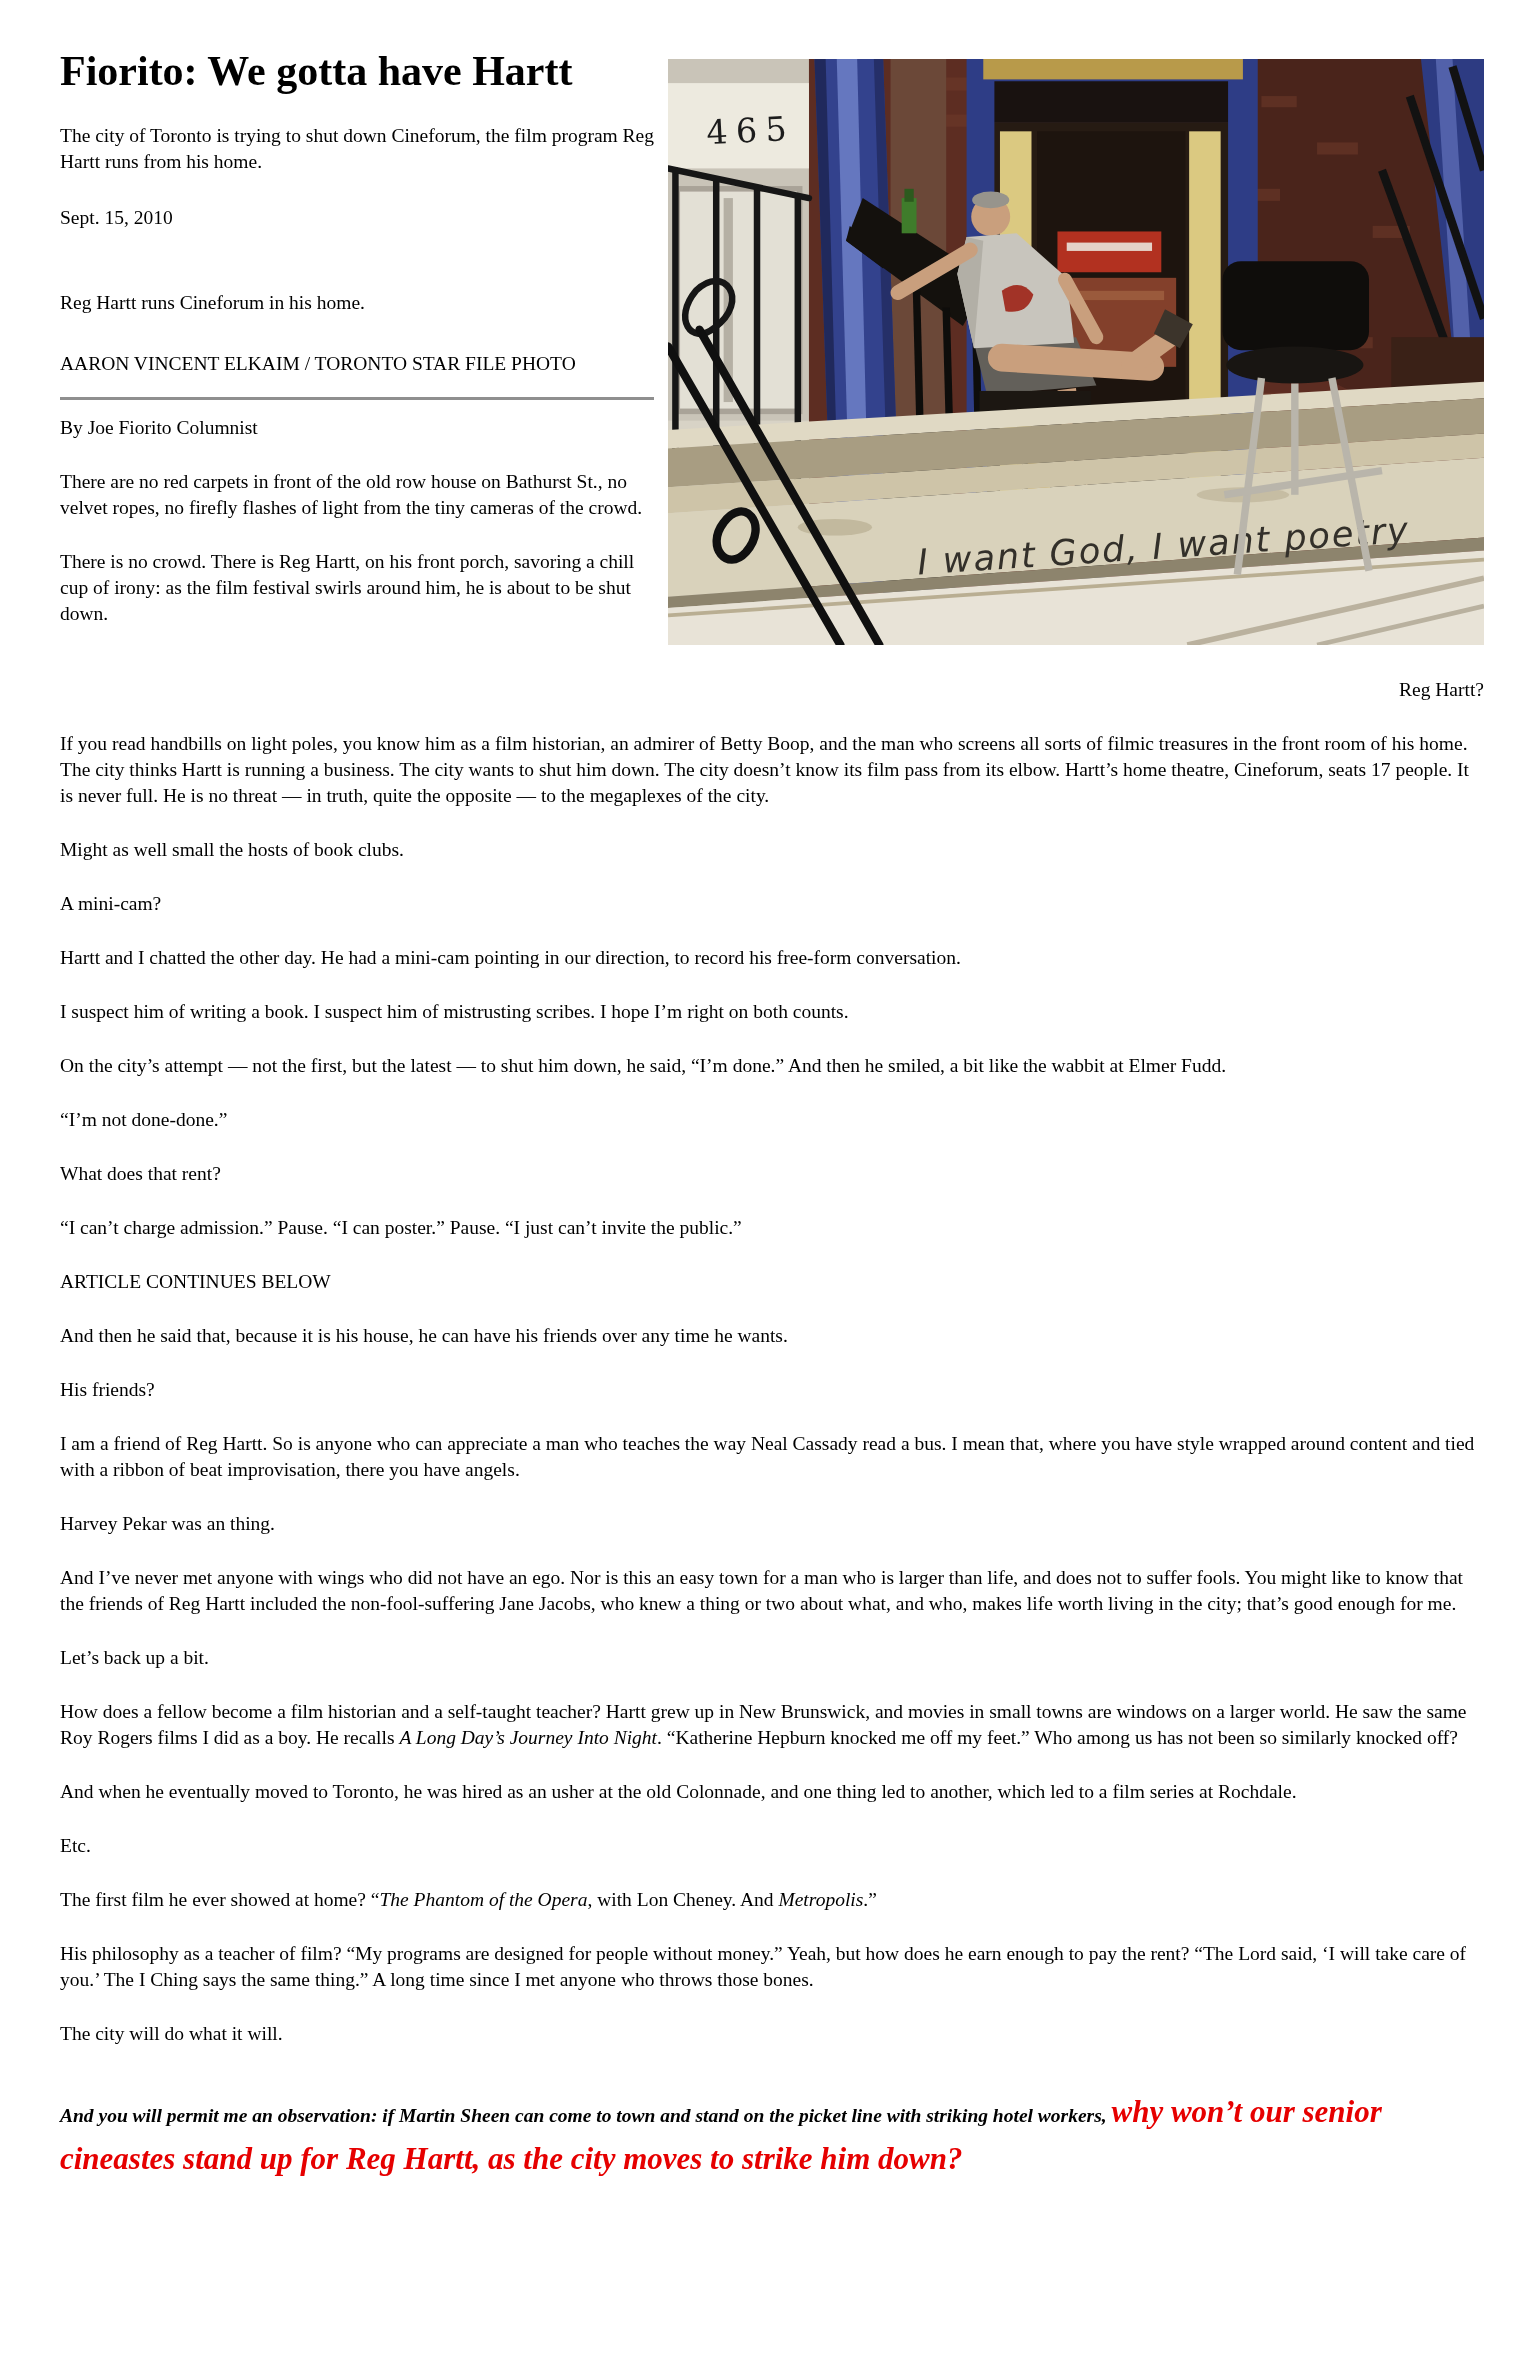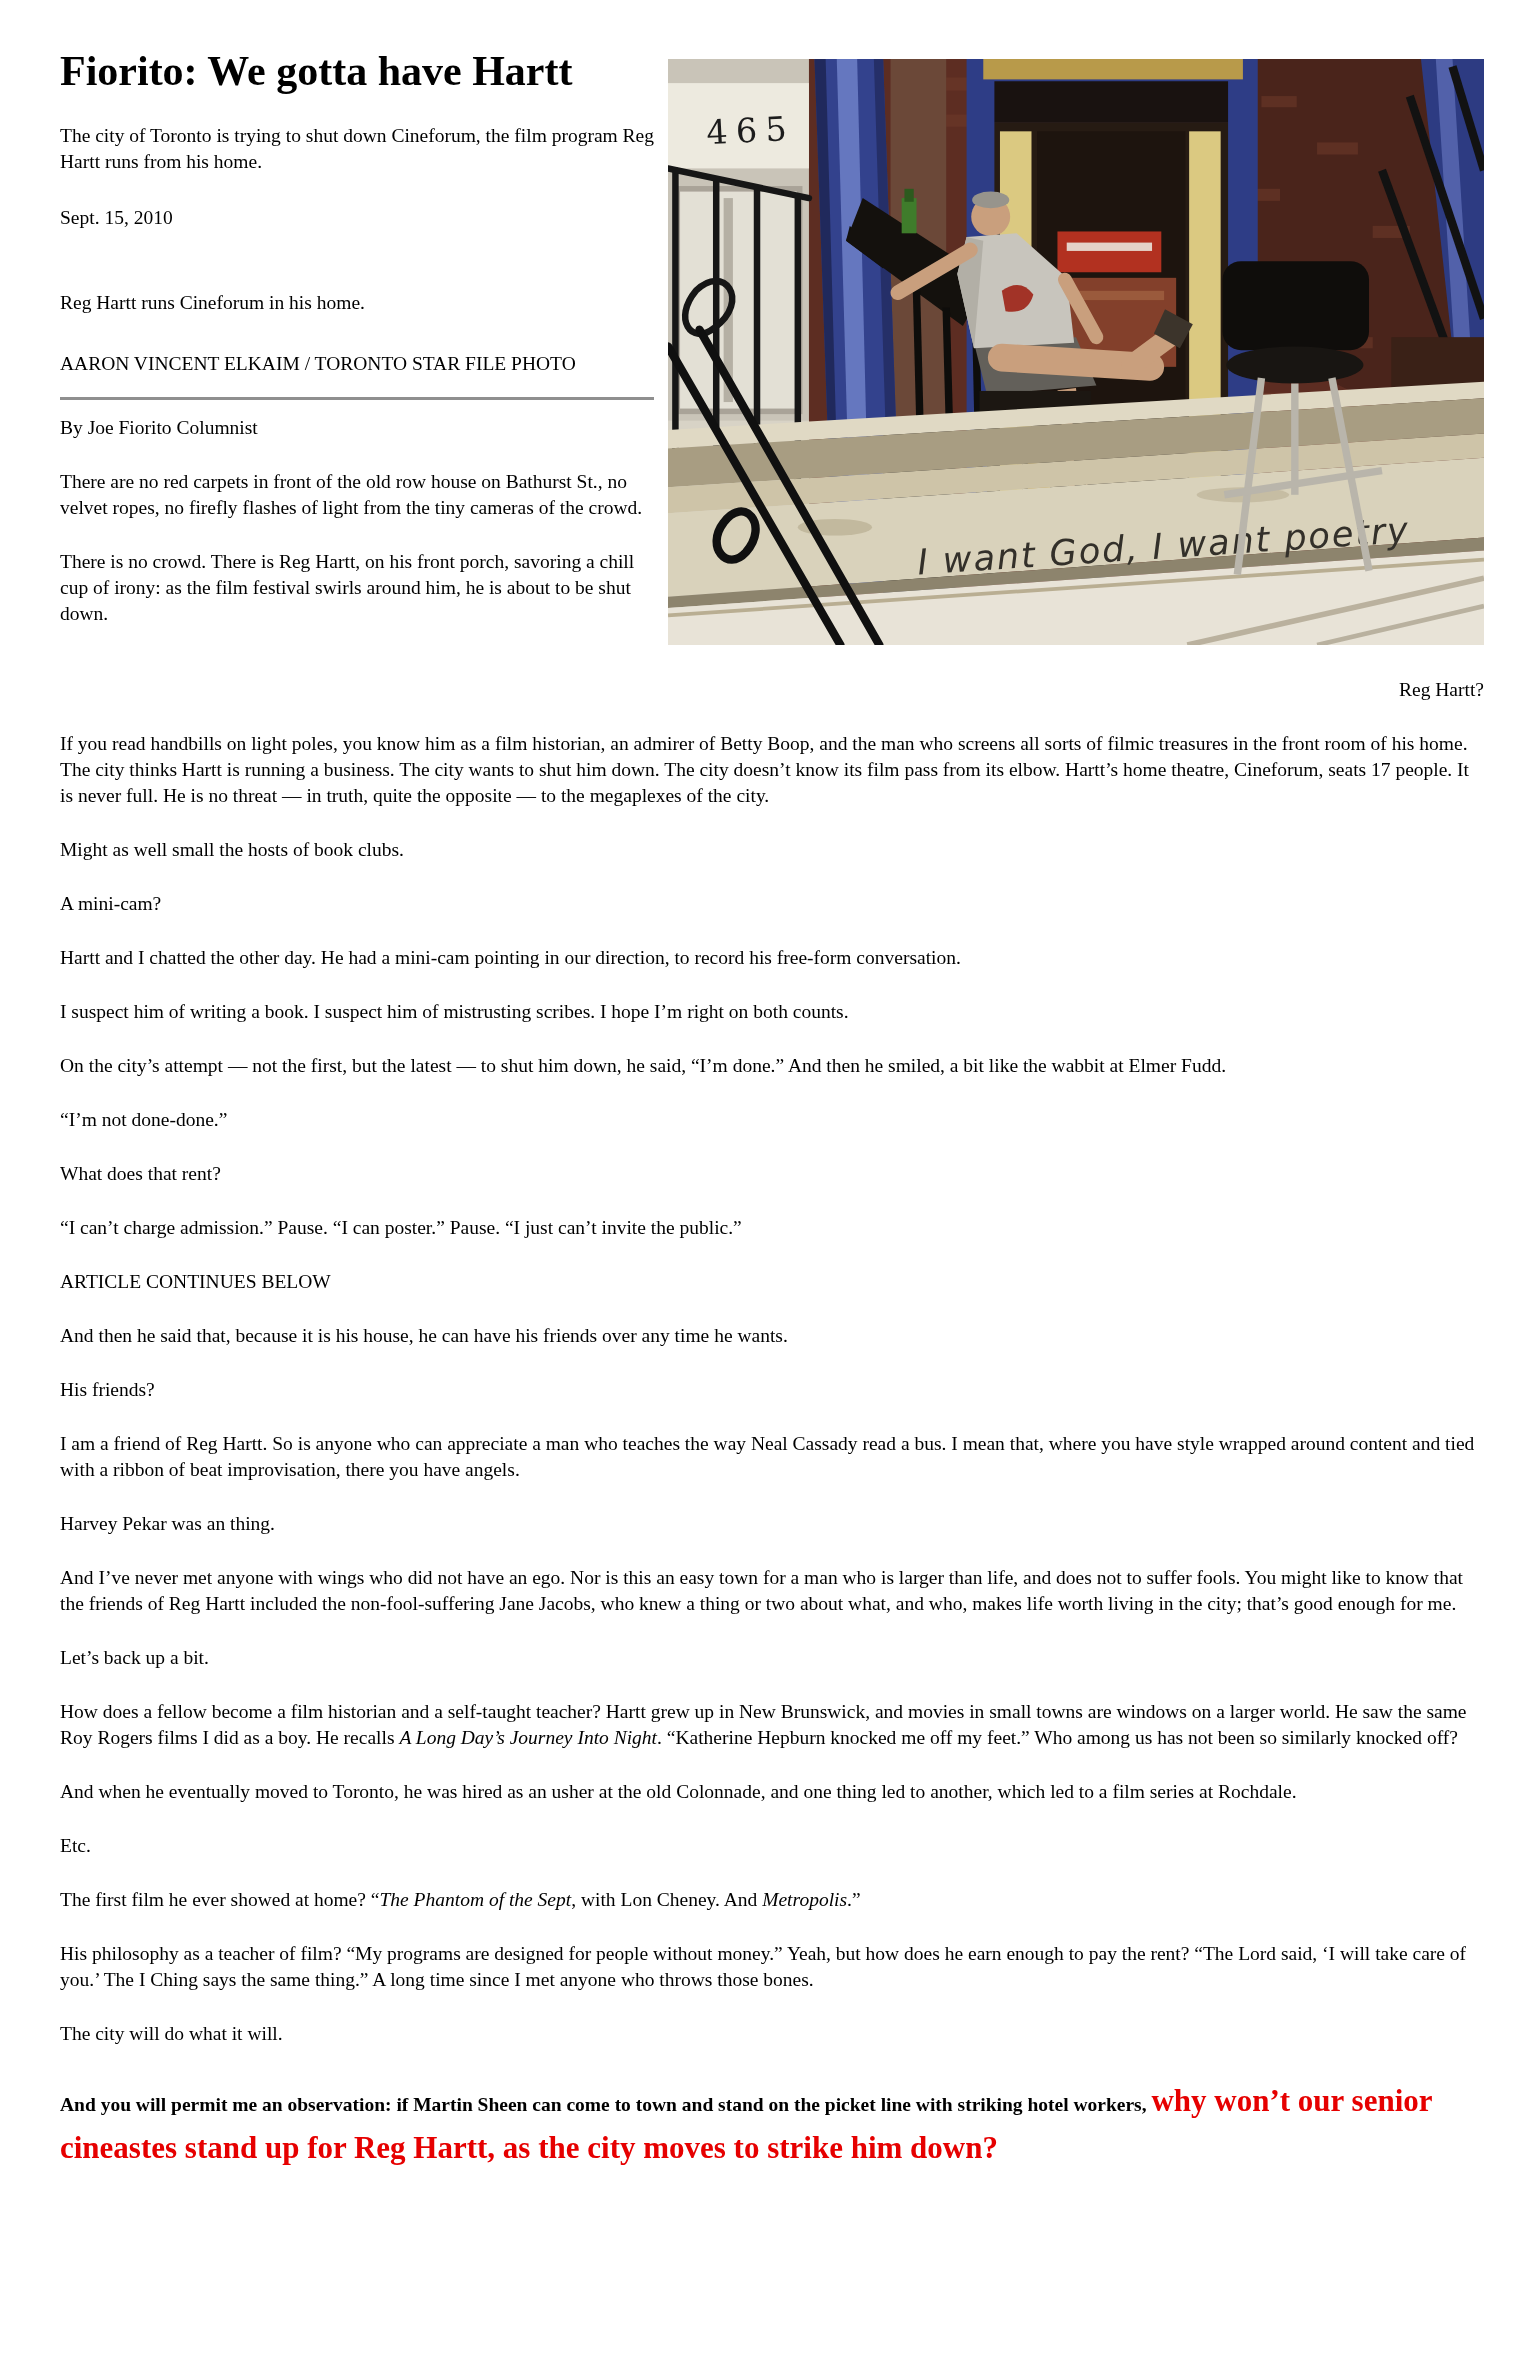--- a/index.html
+++ b/index.html
@@ -16,21 +16,21 @@
   h1.title{font-size:42px;line-height:1.12;font-weight:bold;margin:0 0 28px;}
   p{font-size:19.5px;line-height:26px;margin:0 0 28px;}
   p.subtitle{margin:0 0 30px;}
   p.date{margin:0 0 59px;}
   p.caption{margin:0 0 35px;}
   p.credit{margin:0 0 20.4px;}
   hr.rule{border:none;border-top:3.7px solid #8f8f8f;margin:0 0 15px;width:594px;}
   p.byline{margin:0 0 28px;}
   p.after-photo{clear:both;padding-top:15px;text-align:right;}
   p.closing{
-    margin:32px 0 0;font-weight:bold;line-height:43px;
+    margin:43px 0 0;font-weight:bold;font-style:italic;line-height:43px;
   }
   .closing-black{font-size:19.5px;color:#000;}
   .closing-red{font-size:31px;color:#e60000;}
 </style>
 </head>
 <body>
 
 <div class="page">
   <article class="article">
 
@@ -197,21 +197,21 @@
     <p class="body">I am a friend of Reg Hartt. So is anyone who can appreciate a man who teaches the way Neal Cassady read a bus. I mean that, where you have style wrapped around content and tied with a ribbon of beat improvisation, there you have angels.</p>
     <p class="body">Harvey Pekar was an thing.</p>
     <p class="body">And I’ve never met anyone with wings who did not have an ego. Nor is this an easy town for a man who is larger than life, and does not to suffer fools. You might like to know that the friends of Reg Hartt included the non-fool-suffering Jane Jacobs, who knew a thing or two about what, and who, makes life worth living in the city; that’s good enough for me.</p>
     <p class="body">Let’s back up a bit.</p>
 
     <p class="body"><span>How does a fellow become a film historian and a self-taught teacher? Hartt grew up in New Brunswick, and movies in small towns are windows on a larger world. He saw the same Roy Rogers films I did as a boy. He recalls </span><i>A Long Day’s Journey Into Night</i><span>. “Katherine Hepburn knocked me off my feet.” Who among us has not been so similarly knocked off?</span></p>
 
     <p class="body">And when he eventually moved to Toronto, he was hired as an usher at the old Colonnade, and one thing led to another, which led to a film series at Rochdale.</p>
     <p class="body">Etc.</p>
 
-    <p class="body"><span>The first film he ever showed at home? “</span><i>The Phantom of the Sept</i><span>, with Lon Cheney. And </span><i>Metropolis</i><span>.”</span></p>
+    <p class="body"><span>The first film he ever showed at home? “</span><i>The Phantom of the Opera</i><span>, with Lon Cheney. And </span><i>Metropolis</i><span>.”</span></p>
 
     <p class="body">His philosophy as a teacher of film? “My programs are designed for people without money.” Yeah, but how does he earn enough to pay the rent? “The Lord said, ‘I will take care of you.’ The I Ching says the same thing.” A long time since I met anyone who throws those bones.</p>
     <p class="body">The city will do what it will.</p>
 
     <p class="closing"><span class="closing-black">And you will permit me an observation: if Martin Sheen can come to town and stand on the picket line with striking hotel workers,</span> <span class="closing-red">why won’t our senior cineastes stand up for Reg Hartt, as the city moves to strike him down?</span></p>
 
   </article>
 </div>
 
 

